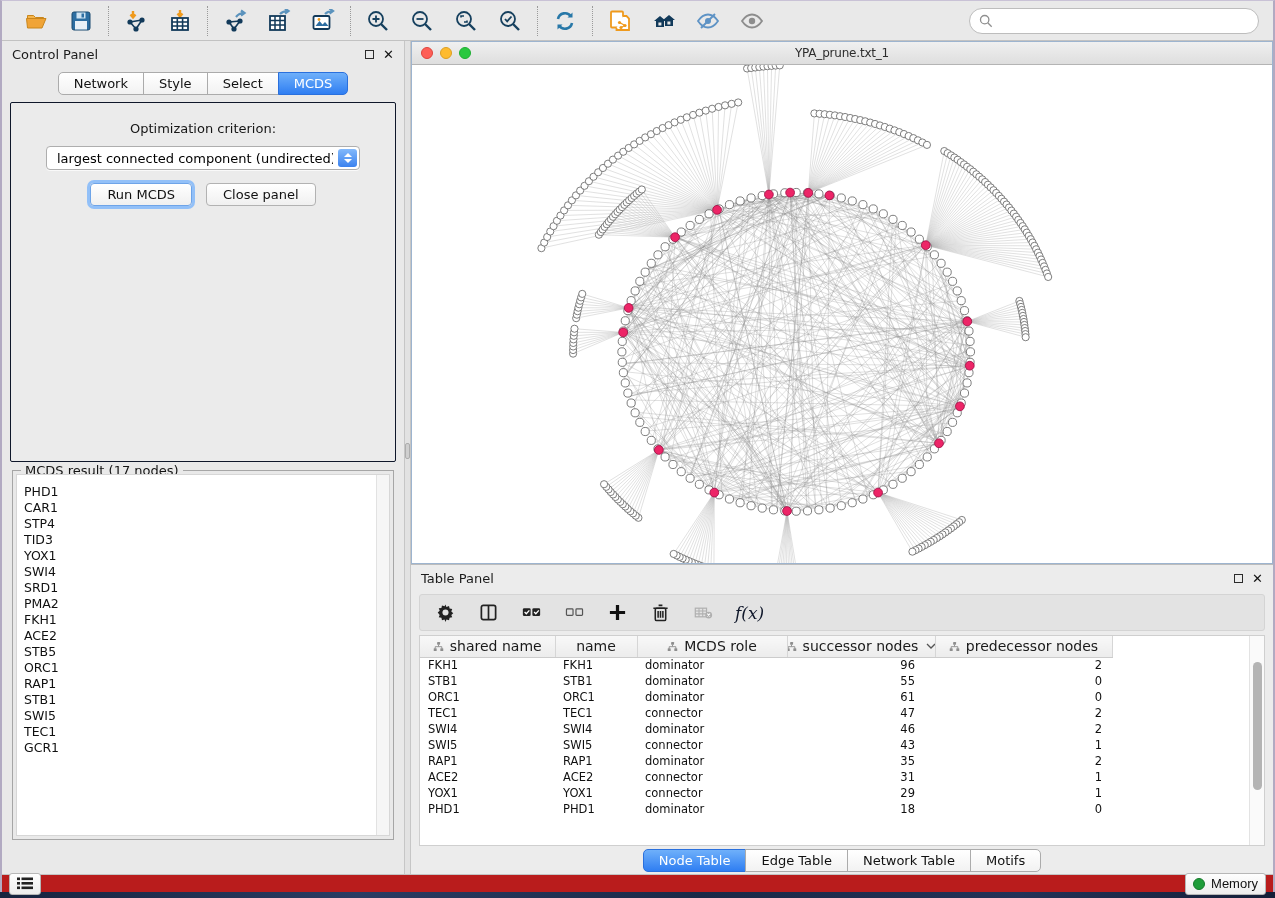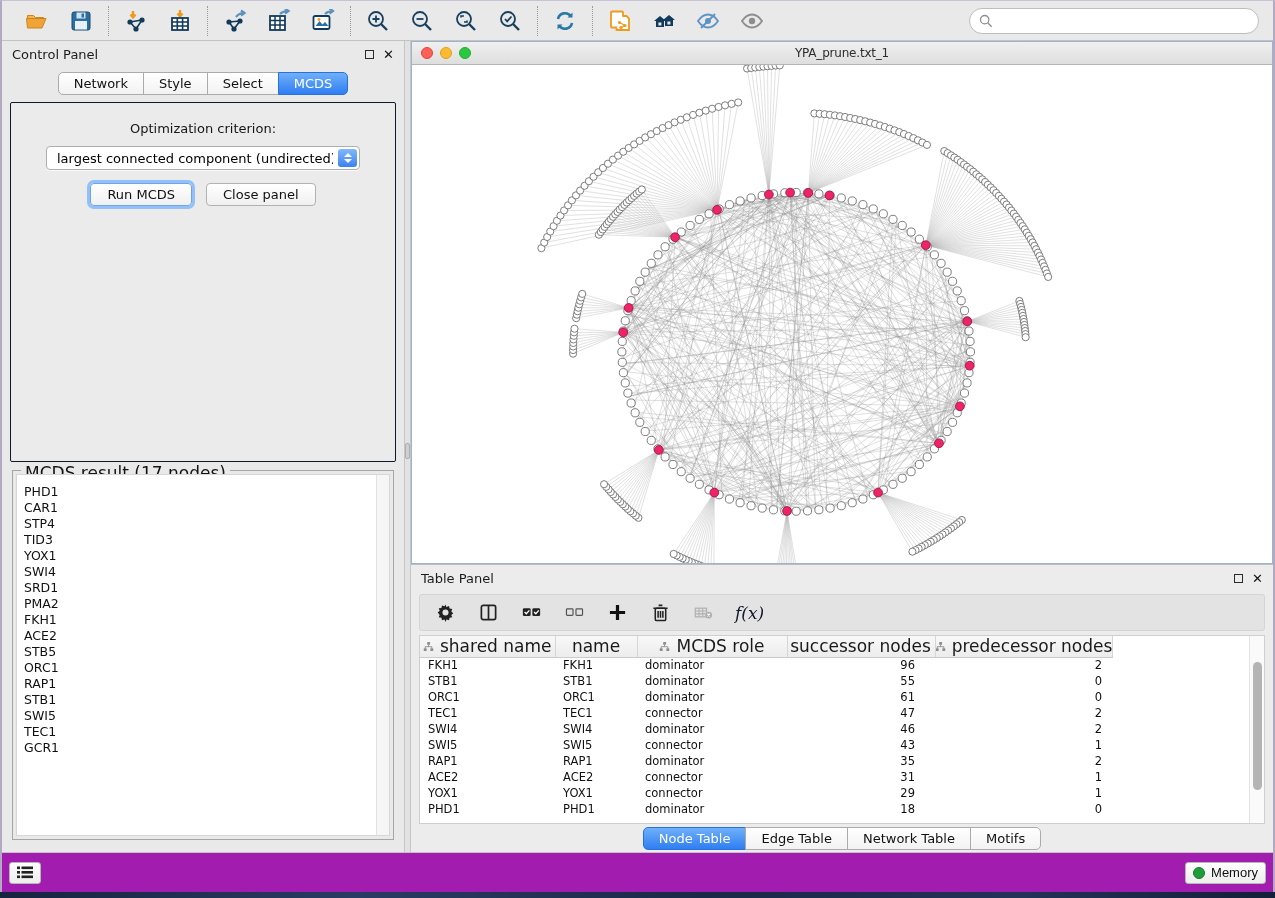--- a/index.html
+++ b/index.html
@@ -41,21 +41,21 @@
   .opt-label { font-size:13px; color:#161616; }
   .dropdown { margin:10px auto 0; width:314px; height:24px; background:#fff; border:1px solid #aeaeae; border-radius:4px; position:relative; display:flex; align-items:center; padding:0 26px 0 10px; font-size:13px; box-shadow:0 1px 0 rgba(255,255,255,.7); }
   .dd-stepper { position:absolute; right:2px; top:2px; bottom:2px; width:19px; border-radius:3px; background:linear-gradient(#83b9fb,#3b82ef); display:flex; flex-direction:column; align-items:center; justify-content:center; gap:2px; }
   .dd-stepper i { width:0; height:0; border-left:4px solid transparent; border-right:4px solid transparent; }
   .dd-up { border-bottom:4px solid #fff; }
   .dd-down { border-top:4px solid #fff; }
   .btn-row { margin-top:13px; display:flex; justify-content:center; gap:14px; }
   .btn { background:linear-gradient(#ffffff,#f0f0f0); border:1px solid #b2b2b2; border-radius:4px; font-size:13px; padding:3px 16px; color:#111; font-family:inherit; }
   .btn.focus-ring { box-shadow:0 0 0 3px #92c0f8; border-color:#6ea4e8;text-align:center; }
   .groupbox { margin:8px 10px 0; flex:none; height:370px; border:1px solid #a6a6a6; position:relative; }
-  .groupbox-title { position:absolute; top:-8px; left:8px; background:#e9e9e9; padding:0 4px; font-size:17px; color:#141414; }
+  .groupbox-title { position:absolute; top:-8px; left:8px; background:#e9e9e9; padding:0 4px; font-size:13px; color:#141414; }
   .gb-list { position:absolute; inset:3px; background:#fff; border:1px solid #d7d7d7; overflow:hidden; }
   .gb-scroll { position:absolute; top:0; bottom:0; right:0; width:13px; background:#f6f6f6; border-left:1px solid #e2e2e2; }
   .list-items { padding:9px 0 0 7px; }
   .list-item { font-size:12.5px; line-height:16px; color:#101010; }
   
   .splitter { width:7px; flex:none; background:#e2e2e2; border-left:1px solid #c6c6c6; border-right:1px solid #c6c6c6; position:relative; }
   .split-handle { position:absolute; top:402px; left:0; width:5px; height:16px; background:#cfcfcf; border:1px solid #adadad; border-radius:2px; }
   
   .rcol { flex:1; display:flex; flex-direction:column; min-width:0; }
   .netwin { height:523px; flex:none; background:#fff; border:1px solid #9db4cf; display:flex; flex-direction:column; position:relative; }
@@ -69,33 +69,33 @@
   .graph-area { flex:1; position:relative; }
   .graph-area svg { position:absolute; inset:0; width:100%; height:100%; }
   
   .tpanel { flex:1; display:flex; flex-direction:column; background:#ececec; border-top:1px solid #bcbcbc; min-height:0; }
   .tp-toolbar { margin:3px 8px 4px; height:37px; flex:none; background:#e3e3e3; border:1px solid #d4d4d4; border-radius:3px; display:flex; align-items:center; gap:21px; padding:0 14px; }
   .tp-tool { width:22px; height:22px; display:grid; place-items:center; }
   .tp-tool svg { width:19px; height:19px; }
   .fx-label { font-size:17px; font-style:italic; color:#0f172a; font-family:"DejaVu Serif","Liberation Serif",serif; }
   .table-wrap { margin:0 8px; flex:1; background:#fff; border:1px solid #cfcfcf; position:relative; overflow:hidden; min-height:0; }
   table.grid { border-collapse:collapse; table-layout:fixed; width:692px; }
-  .grid th { height:21px; background:linear-gradient(#f8f8f8,#ececec); border-right:1px solid #d6d6d6; border-bottom:1px solid #cccccc; font-weight:normal; font-size:17px; color:#1a1a1a; padding:0 4px; white-space:nowrap; overflow:hidden; }
+  .grid th { height:21px; background:linear-gradient(#f8f8f8,#ececec); border-right:1px solid #d6d6d6; border-bottom:1px solid #cccccc; font-weight:normal; font-size:14px; color:#1a1a1a; padding:0 4px; white-space:nowrap; overflow:hidden; }
   .th-inner { display:flex; align-items:center; justify-content:center; gap:6px; }
   .grid td { height:16px; font-size:11.5px; color:#101010; padding:0 8px; white-space:nowrap; overflow:hidden; }
   .grid td.num { text-align:right; }
   .grid td.c3 { padding-right:20px; }
   .grid td.c4 { padding-right:10px; }
   .hier-ico { width:11px; height:11px; flex:none; }
   .sort-chev { width:10px; height:6px; flex:none; margin-left:2px; }
   .vscroll { position:absolute; top:0; bottom:0; right:0; width:15px; background:#fafafa; border-left:1px solid #e3e3e3; }
   .vthumb { position:absolute; top:26px; left:3px; width:9px; height:128px; background:#b4b4b4; border-radius:5px; }
   .tp-tabs-row { height:28px; flex:none; display:flex; align-items:center; justify-content:center; }
   
-  .statusbar { height:40px; flex:none; background:#a21caf; border-top:1px solid #c3c3c3; display:flex; align-items:center; padding:0 7px; }
+  .statusbar { height:18px; flex:none; background:#b91c1c; border-top:1px solid #c3c3c3; display:flex; align-items:center; padding:0 7px; }
   .sb-btn { height:22px; background:linear-gradient(#fefefe,#ededed); border:1px solid #b7b7b7; border-radius:3px; display:flex; align-items:center; gap:6px; padding:0 7px; font-size:13px; color:#111; }
   .mem-dot { width:12px; height:12px; border-radius:50%; background:#1f9d3a; border:1px solid #157a2b; }
 </style>
 </head>
 <body>
 
 <div class="app">
 
   <div class="toolbar">
     <div class="tb-group">

